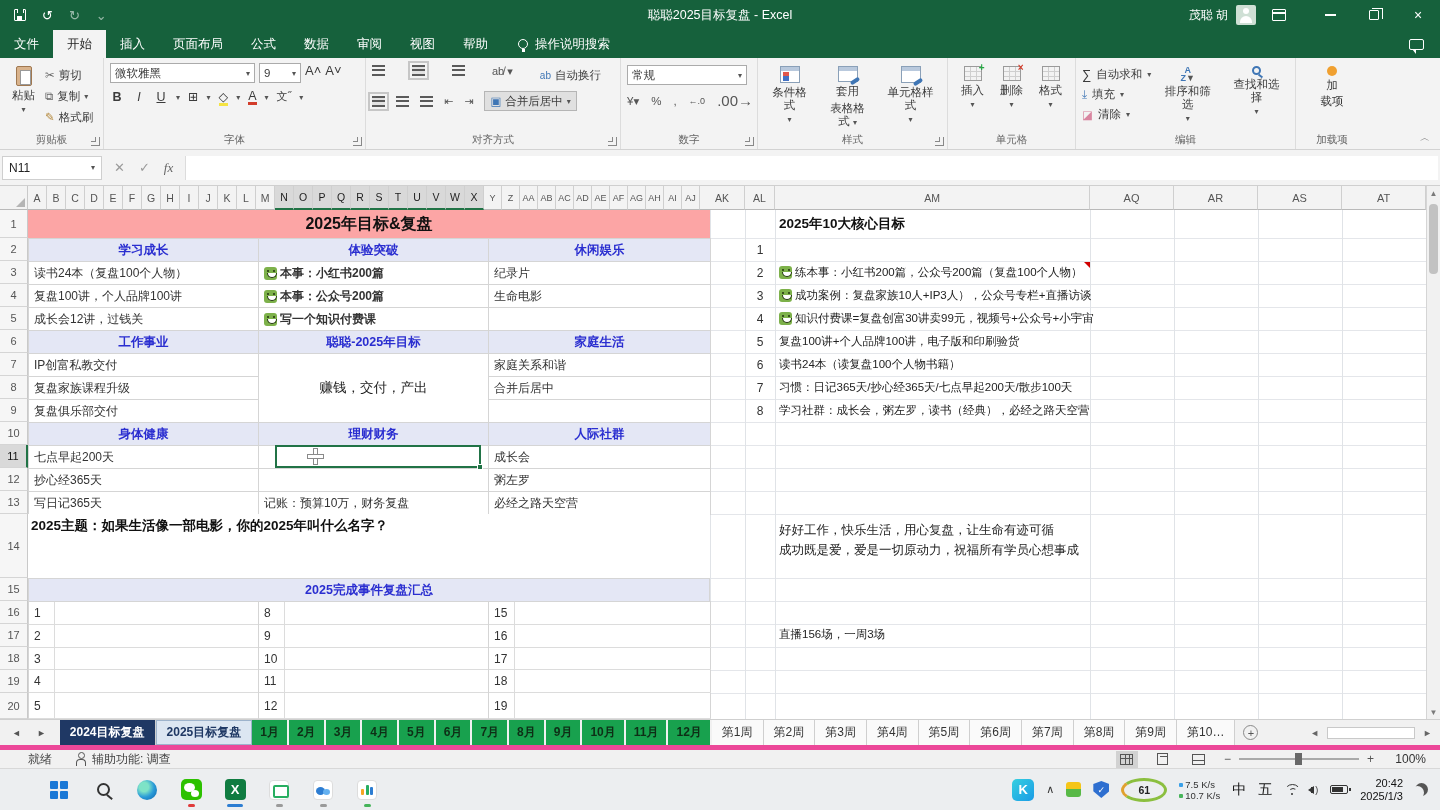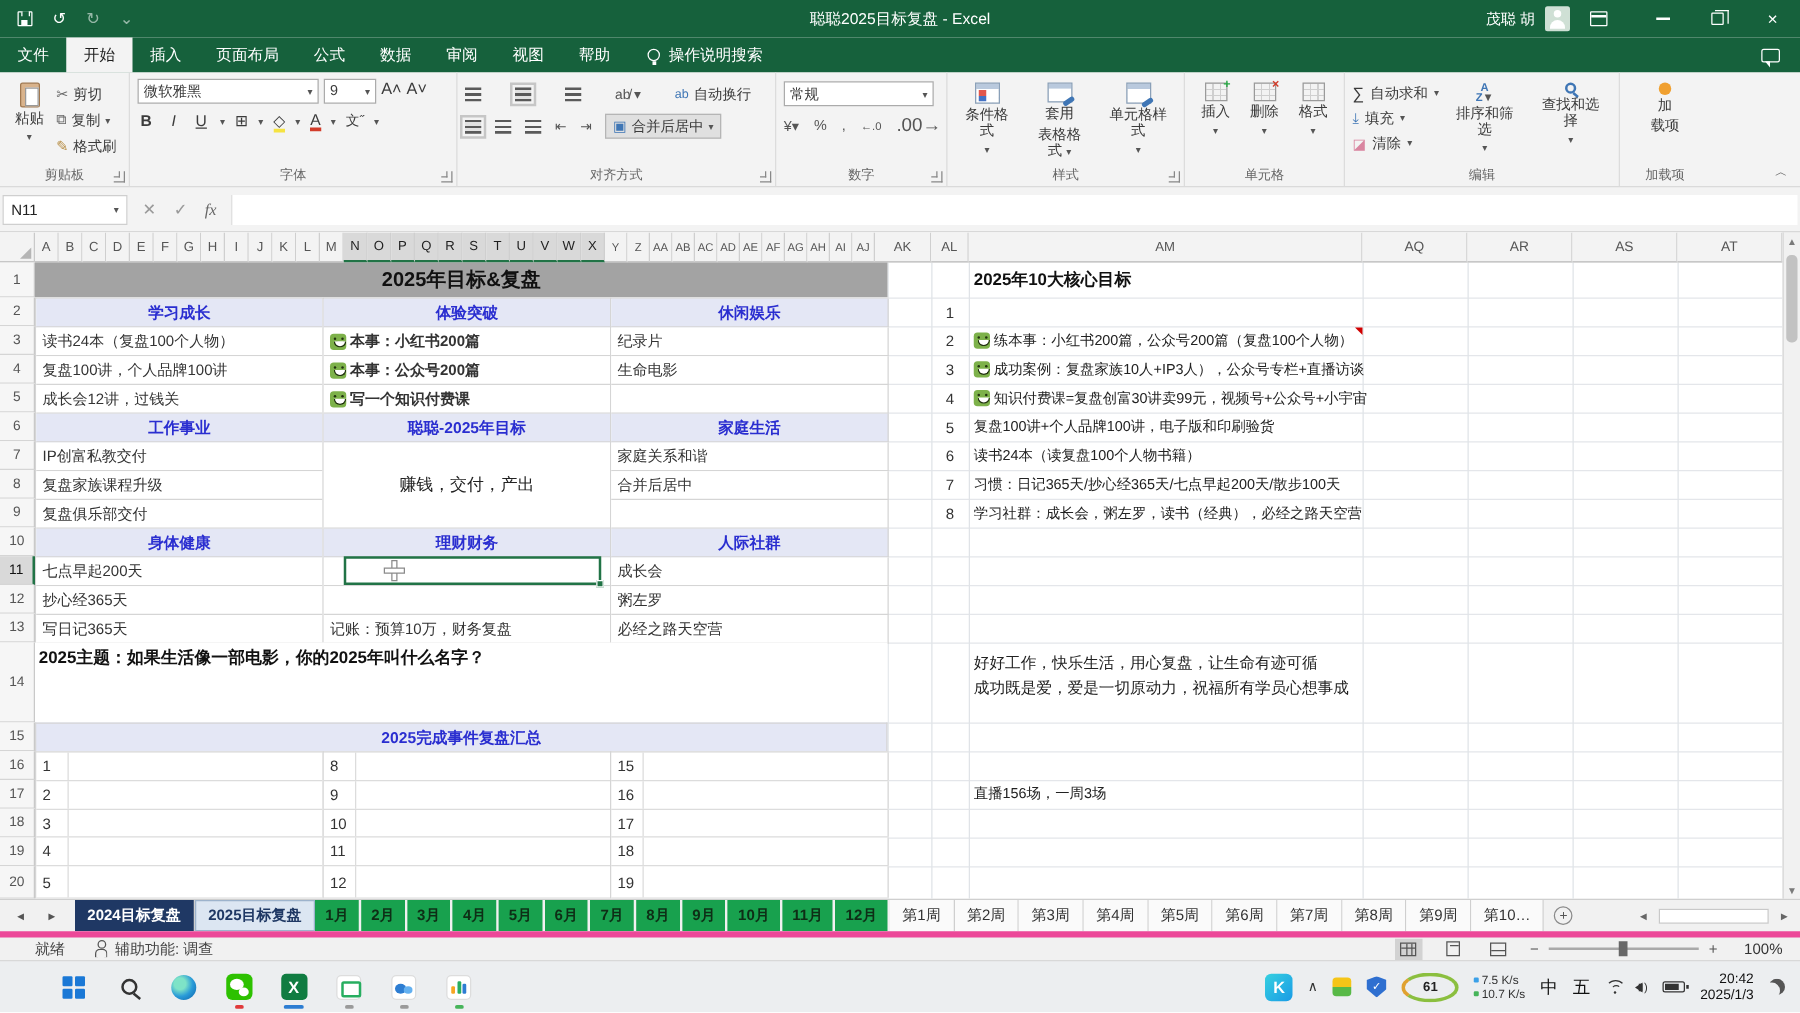--- a/index.html
+++ b/index.html
@@ -95,21 +95,21 @@
   .seg { display:flex; }
   .seg2 .ch { background:#d9d9d9; color:#1e1e1e; border-bottom:2px solid #217346; }
   .ch.ak { width:45px; } .ch.al { width:30px; } .ch.am { width:315px; } .ch.wide { width:84px; font-size:11px; }
   .rowcol { position:absolute; left:0; top:24px; width:28px; display:flex; flex-direction:column; z-index:1; }
   .rh { height:23px; border-right:1px solid #c9c9c9; border-bottom:1px solid #d5d5d5; background:#f6f6f6; color:#555; font-size:11px; display:flex; align-items:center; justify-content:center; }
   .rowcol .rh:nth-child(1) { height:28px; }
   .rowcol .rh:nth-child(14) { height:64px; }
   .rowcol .rh:nth-child(20) { height:26px; }
   .rowcol .rh:nth-child(11) { background:#d9d9d9; color:#111; border-right:2px solid #217346; }
 
-  .title-cell { position:absolute; left:28px; top:24px; width:682px; height:28px; display:flex; align-items:center; justify-content:center; font-size:16px; font-weight:bold; color:#111; z-index:1; background:#a3a3a3; }
+  .title-cell { position:absolute; left:28px; top:24px; width:682px; height:28px; display:flex; align-items:center; justify-content:center; font-size:16px; font-weight:bold; color:#111; z-index:1; background:#fca5a5; }
 
   .block { position:absolute; top:52px; display:flex; flex-direction:column; border-top:1px solid #d5d5d5; border-left:1px solid #d5d5d5; z-index:1; background:#fff; }
   #blockL { left:28px; width:231px; }
   #blockM { left:258px; width:231px; }
   #blockR { left:488px; width:223px; }
   .cell { height:23px; border-right:1px solid #d5d5d5; border-bottom:1px solid #d5d5d5; font-size:12px; color:#333; display:flex; align-items:center; padding:0 5px; background:#fff; white-space:nowrap; overflow:hidden; }
   .cell.hdr { background:#e4e7f5; color:#2a2ed0; font-weight:bold; justify-content:center; font-size:12.5px; }
   .cell.merged { height:69px; justify-content:center; font-size:13.5px; color:#222; }
   .cell.boldtxt { font-weight:bold; }
 
@@ -355,21 +355,21 @@
           <span class="colorbtn" style="font-size:11px">文˝</span>
             <span class="caret">▾</span>
         </div>
       </div>
       <div class="glabel">字体</div>
       <div class="dlg"></div>
     </div>
 
     <div class="rgroup" style="width:255px">
       <div class="fontcol" style="width:100%;gap:6px;padding-top:2px">
-        <div style="display:flex;align-items:center;gap:27px">
+        <div style="display:flex;gap:27px">
           <span class="alicon"></span>
           <span class="alicon sel"></span>
           <span class="alicon"></span>
           <span style="font-size:11px;color:#555">ab̸ ▾</span>
           <span class="smallrow">
               <span style="font-size:10px;color:#3f76b5">ab</span>
               <span>自动换行</span>
             </span>
         </div>
         <div style="display:flex;align-items:center;gap:11px">

